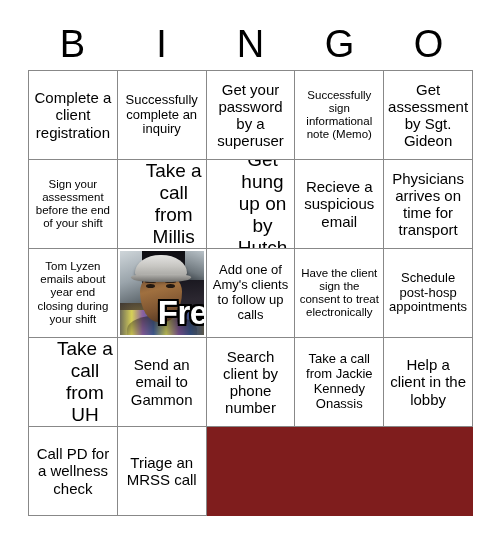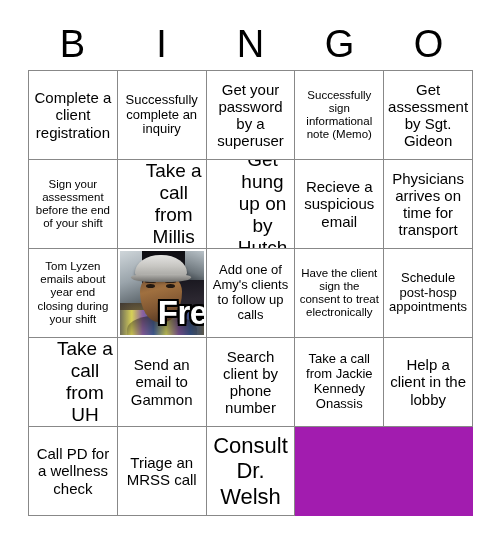--- a/index.html
+++ b/index.html
@@ -39,21 +39,21 @@
     user-select: none;
   }
 
   
   .grid {
     display: grid;
     grid-template-columns: repeat(5, 1fr);
     grid-template-rows: repeat(5, 89px);
     border-top: 1px solid #888888;
     border-left: 1px solid #888888;
-    background: #a21caf;
+    background: #7f1d1d;
     box-sizing: border-box;
   }
   .cell {
     border-right: 1px solid #888888;
     border-bottom: 1px solid #888888;
     box-sizing: border-box;
     display: flex;
     align-items: center;
     justify-content: center;
     text-align: center;
@@ -298,18 +298,15 @@
       </div>
     <div class="cell">
         <span class="cell-text t-md">Help a client in the lobby</span>
       </div>
     <div class="cell">
         <span class="cell-text t-md">Call PD for a wellness check</span>
       </div>
     <div class="cell">
         <span class="cell-text t-md">Triage an MRSS call</span>
       </div>
-    <div class="cell">
-        <span class="cell-text t-xl">Consult Dr. Welsh</span>
-      </div>
 
   </div>
 </div>
 
 </body></html>

